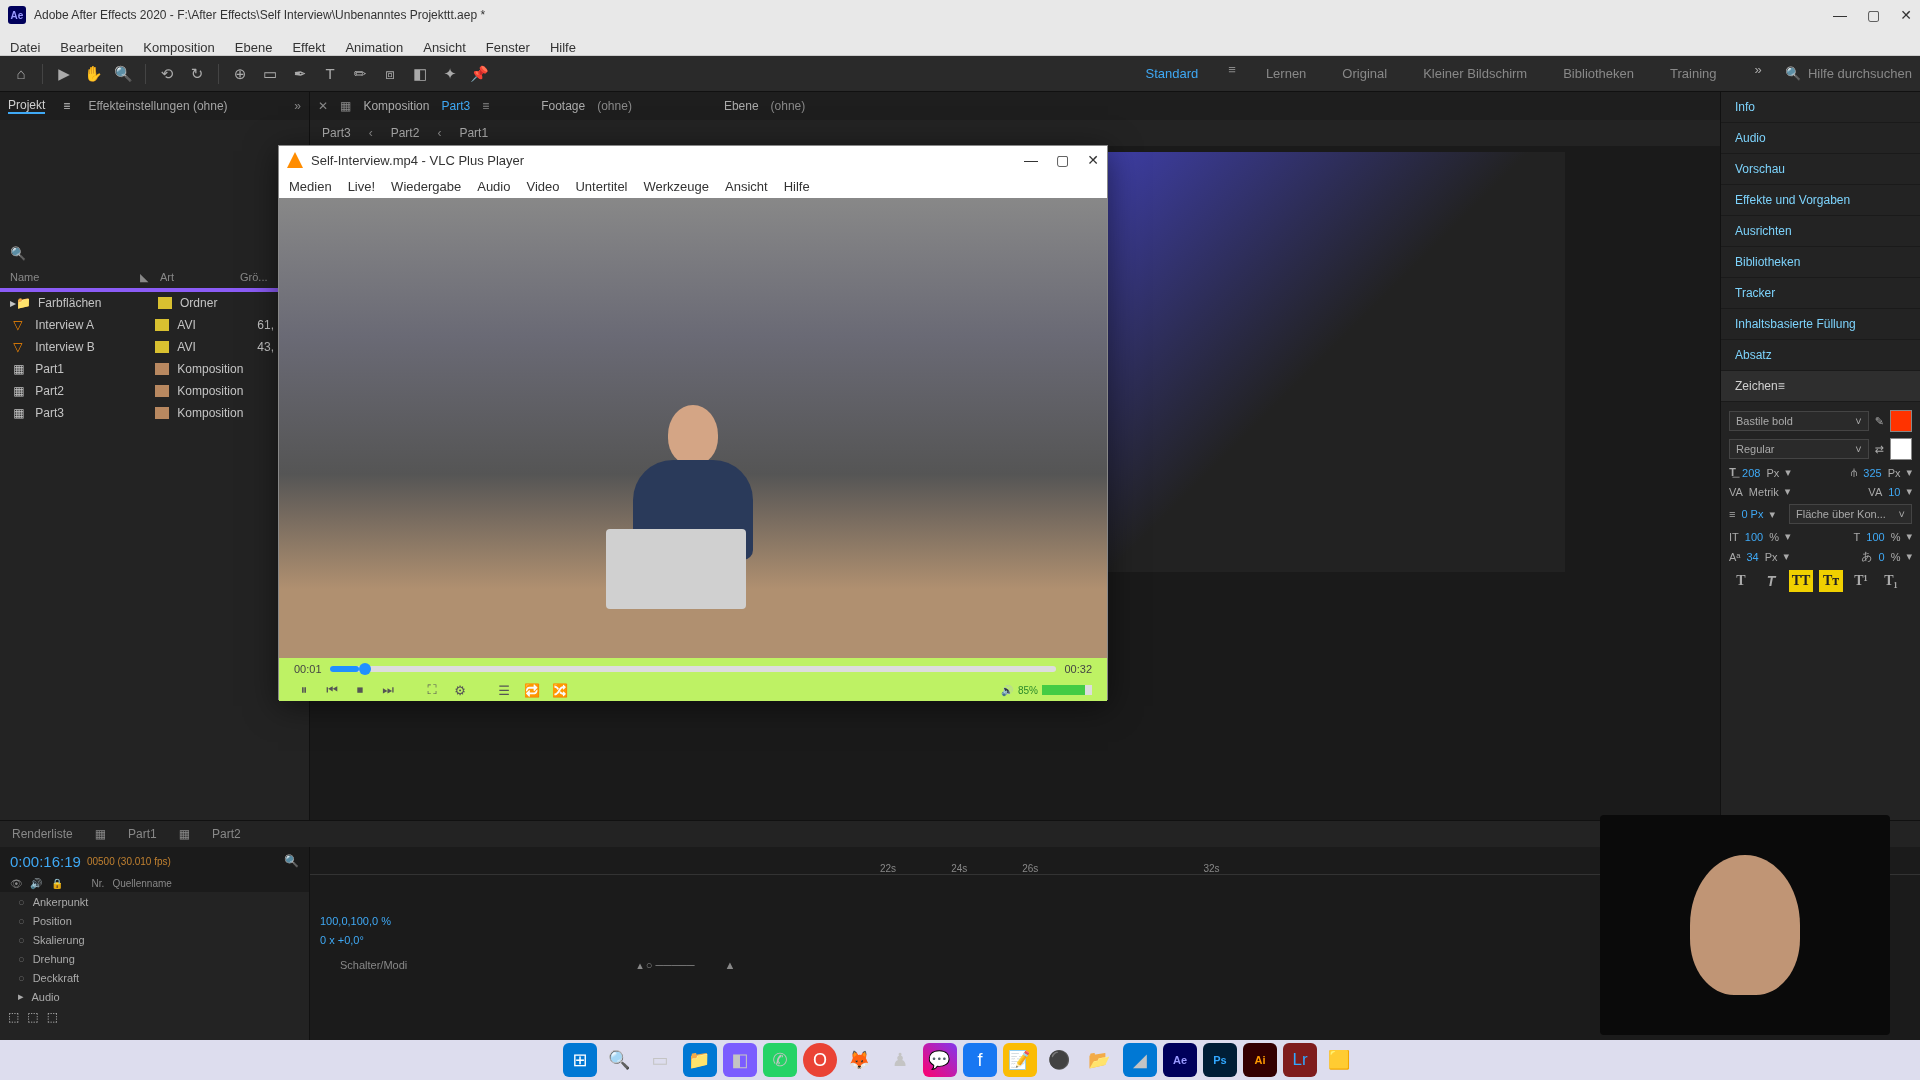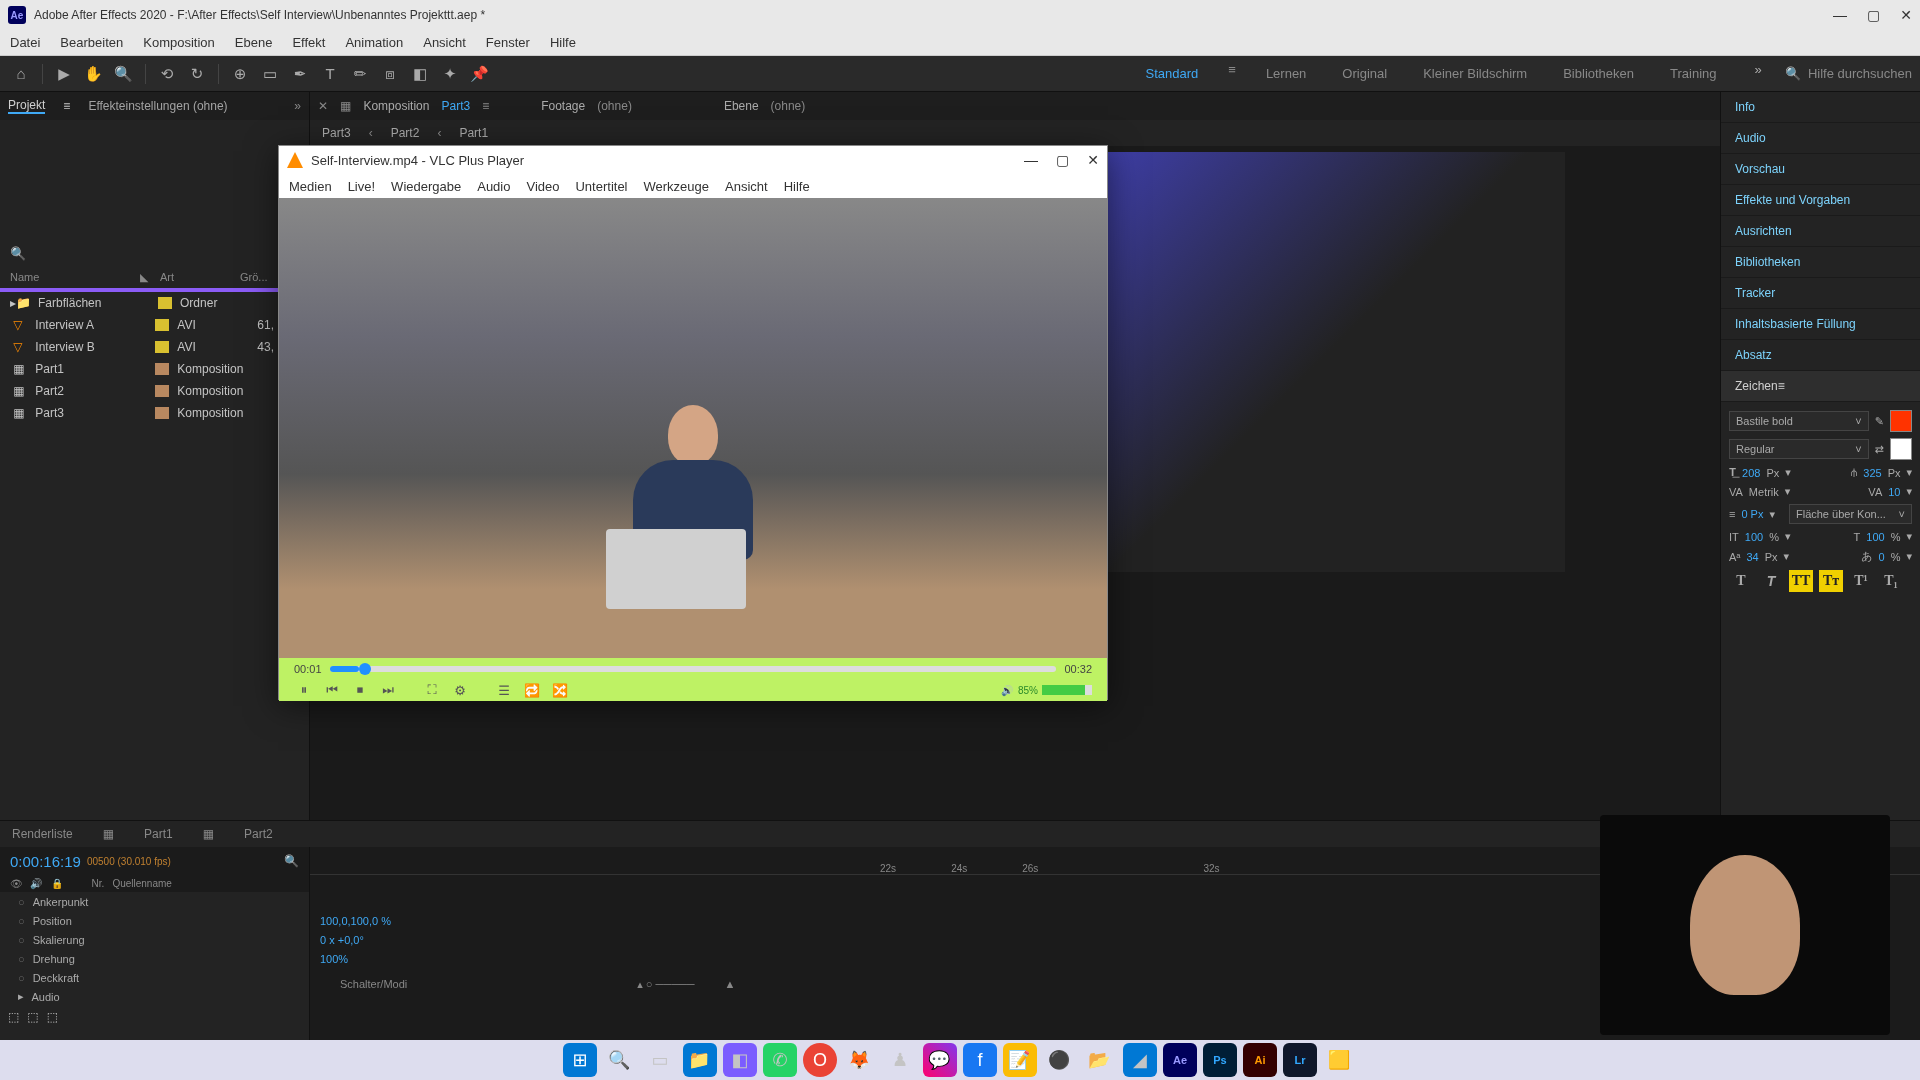--- a/index.html
+++ b/index.html
@@ -1,21 +1,21 @@
 <!DOCTYPE html>
 <html><head>
 <meta charset="utf-8">
 <style>
 *{margin:0;padding:0;box-sizing:border-box;font-family:'Segoe UI',Arial,sans-serif;user-select:none}
 body{width:1920px;height:1080px;background:#1e1e1e;color:#c4c4c4;font-size:13px;overflow:hidden;position:relative}
 .titlebar{height:30px;background:#e8e8e8;display:flex;align-items:center;padding:0 8px;color:#333}
 .titlebar .ae-icon{width:18px;height:18px;background:#00005b;border-radius:3px;margin-right:8px;display:flex;align-items:center;justify-content:center;color:#9999ff;font-size:10px;font-weight:bold}
 .titlebar .title{flex:1;font-size:12px}
 .titlebar .winbtns{display:flex;gap:20px;font-size:14px}
-.menubar{height:26px;background:#e8e8e8;display:flex;align-items:center;padding:0 10px;gap:20px;color:#333;font-size:13px;border-bottom:1px solid #ccc}
+.menubar{height:26px;background:#e8e8e8;display:flex;align-items:flex-end;padding:0 10px;gap:20px;color:#333;font-size:13px;border-bottom:1px solid #ccc}
 .toolbar{height:36px;background:#2a2a2a;display:flex;align-items:center;padding:0 8px;gap:4px;border-bottom:1px solid #111}
 .tool-ic{width:26px;height:26px;display:flex;align-items:center;justify-content:center;color:#aaa;font-size:15px;border-radius:3px}
 .tool-sep{width:1px;height:20px;background:#444;margin:0 4px}
 .workspaces{display:flex;gap:24px;margin-left:auto;color:#888}
 .workspaces .ws{padding:4px 6px}
 .workspaces .ws.active{color:#3fa9f5}
 .workspaces .chev{color:#aaa;margin-left:8px}
 .search-help{display:flex;align-items:center;gap:6px;margin-left:20px;color:#888;font-size:13px}
 .main{display:flex;height:calc(100% - 92px)}
 .left-panel{width:310px;background:#232323;display:flex;flex-direction:column;border-right:1px solid #111}
@@ -50,21 +50,21 @@
 .char-panel{padding:8px;font-size:11px;color:#aaa}
 .char-row{display:flex;align-items:center;gap:6px;margin-bottom:6px}
 .char-sel{background:#2a2a2a;border:1px solid #444;padding:3px 6px;flex:1;display:flex;justify-content:space-between;align-items:center;font-size:11px}
 .color-sw{width:22px;height:22px;background:#ff3300;border:1px solid #888}
 .color-sw2{width:22px;height:22px;background:#fff;border:1px solid #888}
 .char-val{color:#3fa9f5}
 .tt-row{display:flex;gap:6px;margin-top:6px}
 .tt{width:24px;height:22px;display:flex;align-items:center;justify-content:center;font-family:Georgia,serif;font-size:14px;font-weight:bold}
 .tt.hl{background:#f0d000;color:#222}
 .timeline-area{position:absolute;left:0;right:0;bottom:40px;height:220px;background:#1e1e1e;border-top:1px solid #111;display:flex;flex-direction:column}
-.tl-tabs{height:26px;display:flex;align-items:center;padding:0 12px;gap:30px;background:#232323;font-size:12px;color:#888}
+.tl-tabs{height:26px;display:flex;align-items:center;padding:0 12px;gap:22px;background:#232323;font-size:12px;color:#888}
 .tl-body{flex:1;display:flex}
 .tl-left{width:310px;background:#232323;border-right:1px solid #111}
 .tl-time{height:28px;display:flex;align-items:center;padding:0 10px;font-size:15px;color:#3fa9f5;background:#1b1b1b}
 .tl-time .fps{font-size:10px;color:#c08030;margin-left:6px}
 .tl-headers{display:flex;padding:3px 10px;font-size:10px;color:#888;gap:8px;background:#1b1b1b}
 .tl-layer{display:flex;align-items:center;padding:2px 18px;font-size:11px;color:#aaa;height:19px;gap:8px}
 .tl-layer .dot{color:#666}
 .tl-right{flex:1;background:#1b1b1b;position:relative}
 .tl-ruler{height:28px;border-bottom:1px solid #333;display:flex;align-items:flex-end;padding:0 10px;gap:55px;font-size:10px;color:#888}
 .tl-foot{height:20px;display:flex;align-items:center;padding:0 30px;font-size:11px;color:#888;gap:30px}
@@ -397,21 +397,20 @@
         <span style="margin-left:560px">22s</span>
         <span>24s</span>
         <span>26s</span>
         <span style="margin-left:110px">32s</span>
       </div>
       <div style="padding:2px 10px;font-size:11px;color:#3fa9f5">
         <div style="height:19px"></div>
         <div style="height:19px"></div>
         <div style="height:19px">100,0,100,0 %</div>
         <div style="height:19px">0 x +0,0°</div>
-        <div style="height:19px">100%</div>
       </div>
       <div class="tl-foot">
         <span>Schalter/Modi</span>
         <span style="margin-left:200px">▴ ○ ─────</span>
           <span>▲</span>
       </div>
     </div>
   </div>
 </div>
 
@@ -489,15 +488,15 @@
   <div class="tb-ic">♟</div>
   <div class="tb-ic" style="background:linear-gradient(45deg,#ff006e,#8338ec)">💬</div>
   <div class="tb-ic" style="background:#1877f2;color:#fff">f</div>
   <div class="tb-ic" style="background:#fbbc04">📝</div>
   <div class="tb-ic">⚫</div>
   <div class="tb-ic">📂</div>
   <div class="tb-ic" style="background:#0078d4">◢</div>
   <div class="tb-ic" style="background:#00005b;color:#9999ff;font-size:11px;font-weight:bold">Ae</div>
   <div class="tb-ic" style="background:#001e36;color:#31a8ff;font-size:11px;font-weight:bold">Ps</div>
   <div class="tb-ic" style="background:#330000;color:#ff9a00;font-size:11px;font-weight:bold">Ai</div>
-  <div class="tb-ic" style="background:#0f172a;color:#31a8ff;font-size:11px;font-weight:bold">Lr</div>
+  <div class="tb-ic" style="background:#7f1d1d;color:#31a8ff;font-size:17px;font-weight:normal">Lr</div>
   <div class="tb-ic">🟨</div>
 </div>
 
 </body></html>

